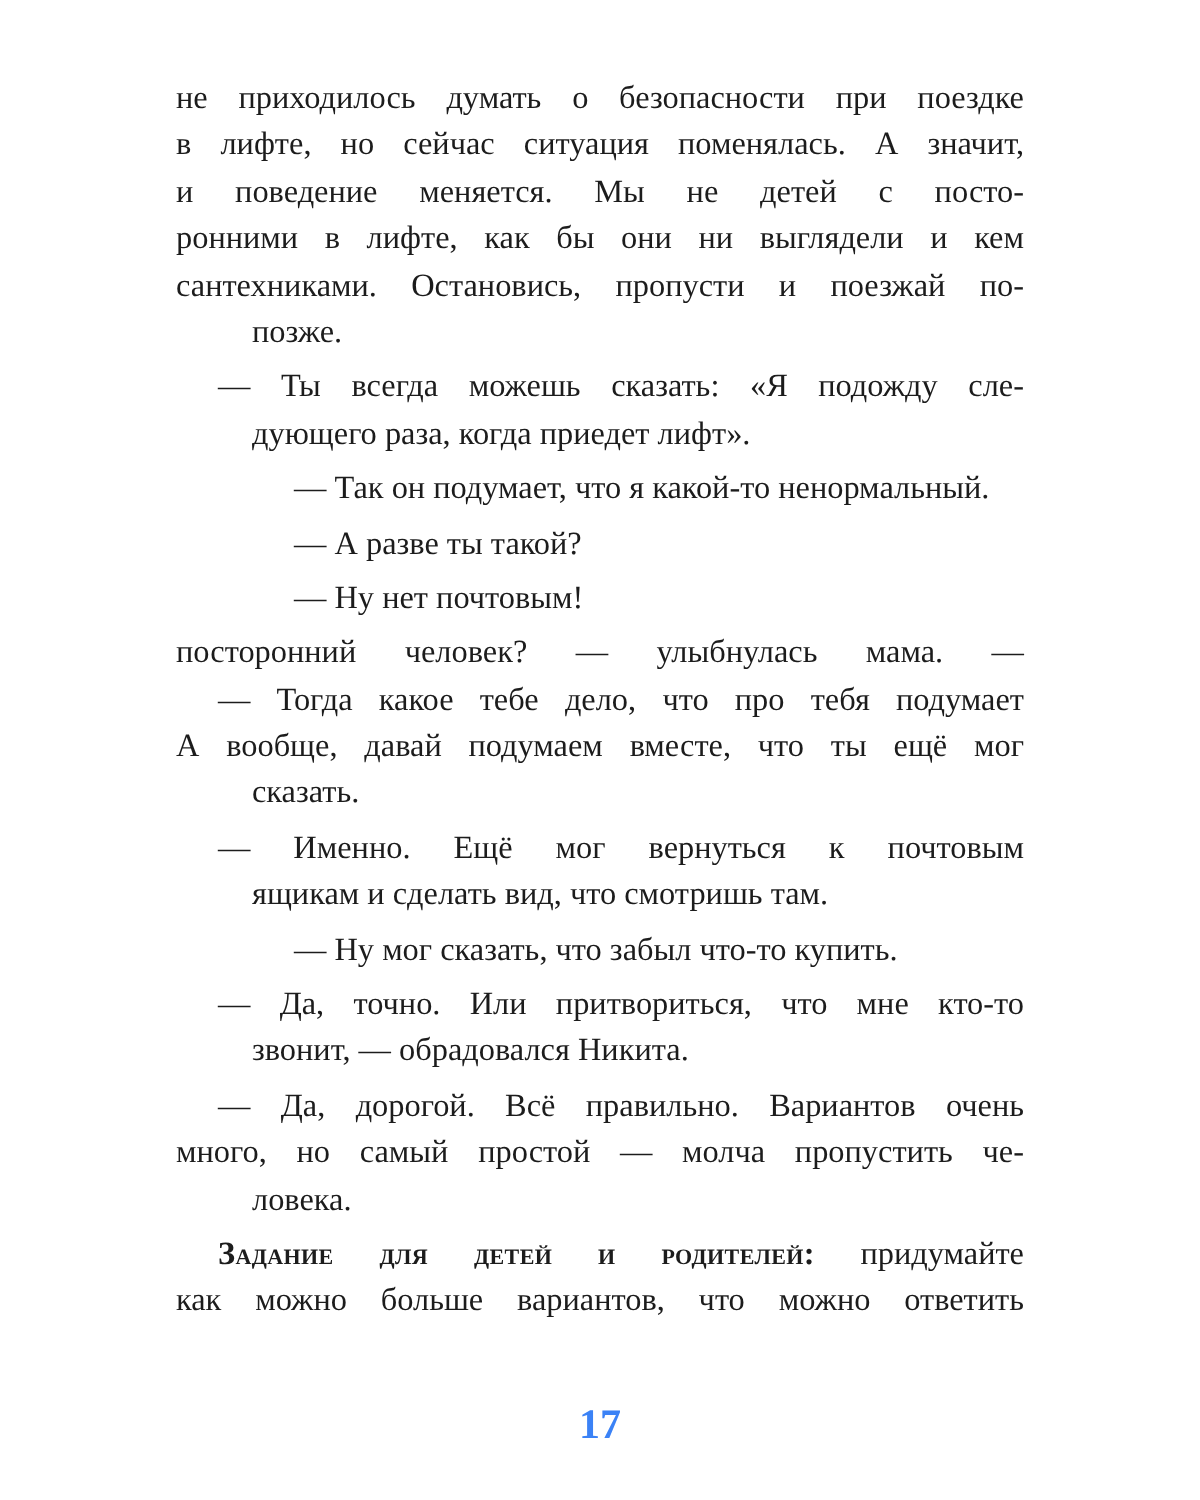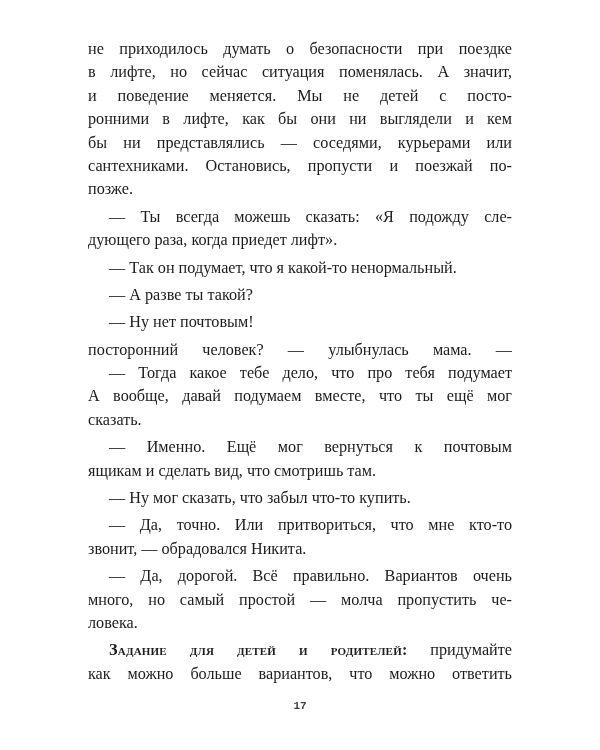--- a/index.html
+++ b/index.html
@@ -7,42 +7,41 @@
   .page {
     position: absolute; left: 88px; top: 38px; width: 424px;
     font-family: "Liberation Sans", sans-serif;
     font-size: 16.2px; color: #1c1c1c;
   }
   .para { margin: 0 0 4px 0; font-family: Liberation Serif, serif; }
   .line {
     display: block; height: 23.4px; line-height: 23.4px;
     text-align: justify; text-align-last: justify; white-space: nowrap;
   }
-  .line.last { text-align-last: left; }
+  .line.last { text-align-last: left; margin-left: 38px; }
   .line.indent { padding-left: 21px; }
   .task-title {
     font-weight: bold; font-variant: small-caps; letter-spacing: 0.2px;
   }
   .page-number {
     position: absolute; left: 0; width: 600px; top: 700px; text-align: center;
-    font-family: Liberation Mono, monospace; font-weight: bold;
-    font-size: 11px; color: #404040;
+    font-family: Liberation Serif, serif; font-weight: bold;
+    font-size: 21px; color: #3b82f6;
   }
 </style>
 </head>
 <body>
 
 <div class="page">
 
   <div class="para">
     <span class="line">не приходилось думать о безопасности при поездке</span>
     <span class="line">в лифте, но сейчас ситуация поменялась. А значит,</span>
     <span class="line">и поведение меняется. Мы не детей с посто-</span>
     <span class="line">ронними в лифте, как бы они ни выглядели и кем</span>
-    <span class="line">бы ни представлялись — соседями, курьерами или</span>
     <span class="line">сантехниками. Остановись, пропусти и поезжай по-</span>
     <span class="line last">позже.</span>
   </div>
 
 
   <div class="para">
     <span class="line indent">— Ты всегда можешь сказать: «Я подожду сле-</span>
     <span class="line last">дующего раза, когда приедет лифт».</span>
   </div>
 

